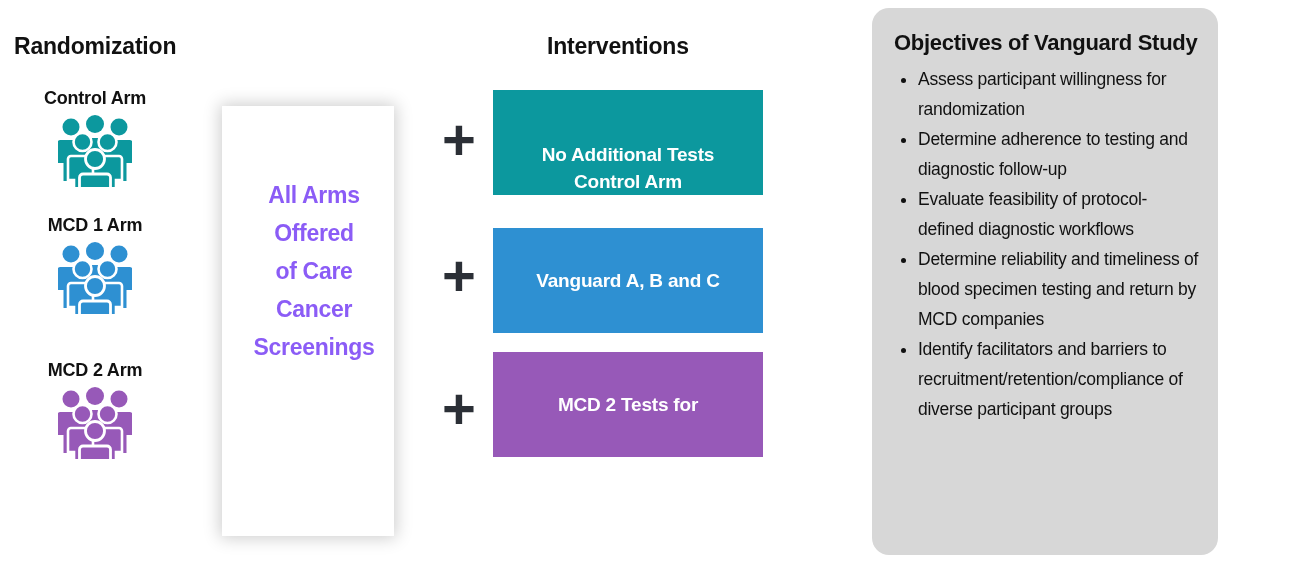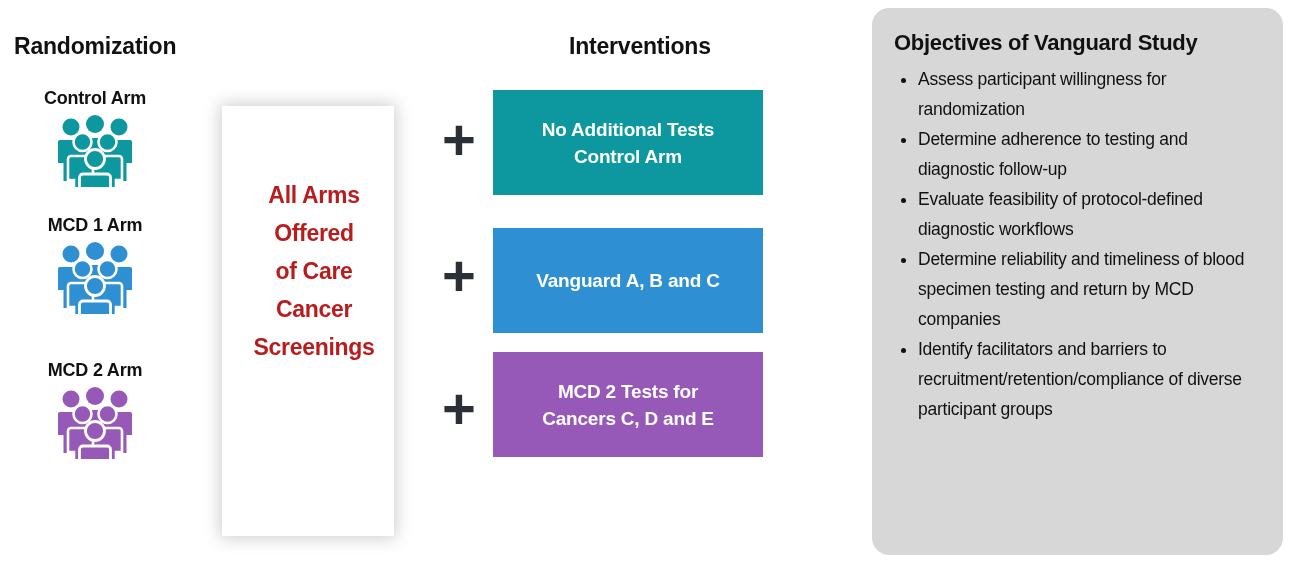--- a/index.html
+++ b/index.html
@@ -21,21 +21,21 @@
 
   
   .col-heading {
     font-size: 23px;
     font-weight: bold;
     letter-spacing: -0.2px;
     color: #111111;
     white-space: nowrap;
   }
   #randomization-heading { left: 14px;  top: 33px; }
-  #interventions-heading { left: 569px; top: 33px; }
+  #interventions-heading { left: 547px; top: 33px; }
 
   
   .arm-group { position: absolute; width: 190px; text-align: center; }
   #arm-group-0 { left: 0px;  top: 88px; }
   #arm-group-1 { left: 0px;  top: 215px; }
   #arm-group-2 { left: 0px;  top: 360px; }
 
   .arm-label {
     font-size: 18px;
     font-weight: bold;
@@ -56,21 +56,21 @@
     box-shadow: 0 0 16px 2px rgba(0,0,0,0.20);
   }
   #standard-of-care-text {
     left: 222px;
     top: 176px;
     width: 184px;
     text-align: center;
     font-size: 23px;
     font-weight: bold;
     line-height: 38px;
-    color: #b91c1c;
+    color: #8b5cf6;
     letter-spacing: -0.3px;
   }
 
   
   .plus-sign {
     position: absolute;
     width: 44px;
     height: 44px;
     color: #2B2F36;
     font-size: 58px;
@@ -91,29 +91,29 @@
     display: flex;
     align-items: center;
     justify-content: center;
     text-align: center;
     color: #ffffff;
     font-size: 19px;
     font-weight: bold;
     line-height: 27px;
     letter-spacing: -0.2px;
   }
-  #intervention-box-0 { top: 90px; }
+  #intervention-box-0 { top: 90px; align-items: flex-end; }
   #intervention-box-1 { top: 228px; }
   #intervention-box-2 { top: 352px; }
 
   
   #objectives-panel {
     left: 872px;
     top: 8px;
-    width: 411px;
+    width: 346px;
     height: 547px;
     background: #D7D7D7;
     border-radius: 17px;
     box-sizing: border-box;
     padding: 22px 18px 10px 22px;
   }
   #objectives-title {
     font-size: 22px;
     font-weight: bold;
     color: #111111;
@@ -223,21 +223,20 @@
 
 <div class="intervention-box" id="intervention-box-1" style="background:#2E90D2">
   <div>
     <div>Vanguard A, B and C</div>
   </div>
 </div>
 
 <div class="intervention-box" id="intervention-box-2" style="background:#9759B8">
   <div>
     <div>MCD 2 Tests for</div>
-    <div>Cancers C, D and E</div>
   </div>
 </div>
 
 <div class="abs" id="objectives-panel">
   <div id="objectives-title">Objectives of Vanguard Study</div>
   <ul id="objectives-list">
     <li>Assess participant willingness for randomization</li>
     <li>Determine adherence to testing and diagnostic follow-up</li>
     <li>Evaluate feasibility of protocol-defined diagnostic workflows</li>
     <li>Determine reliability and timeliness of  blood specimen testing and return by MCD companies</li>

